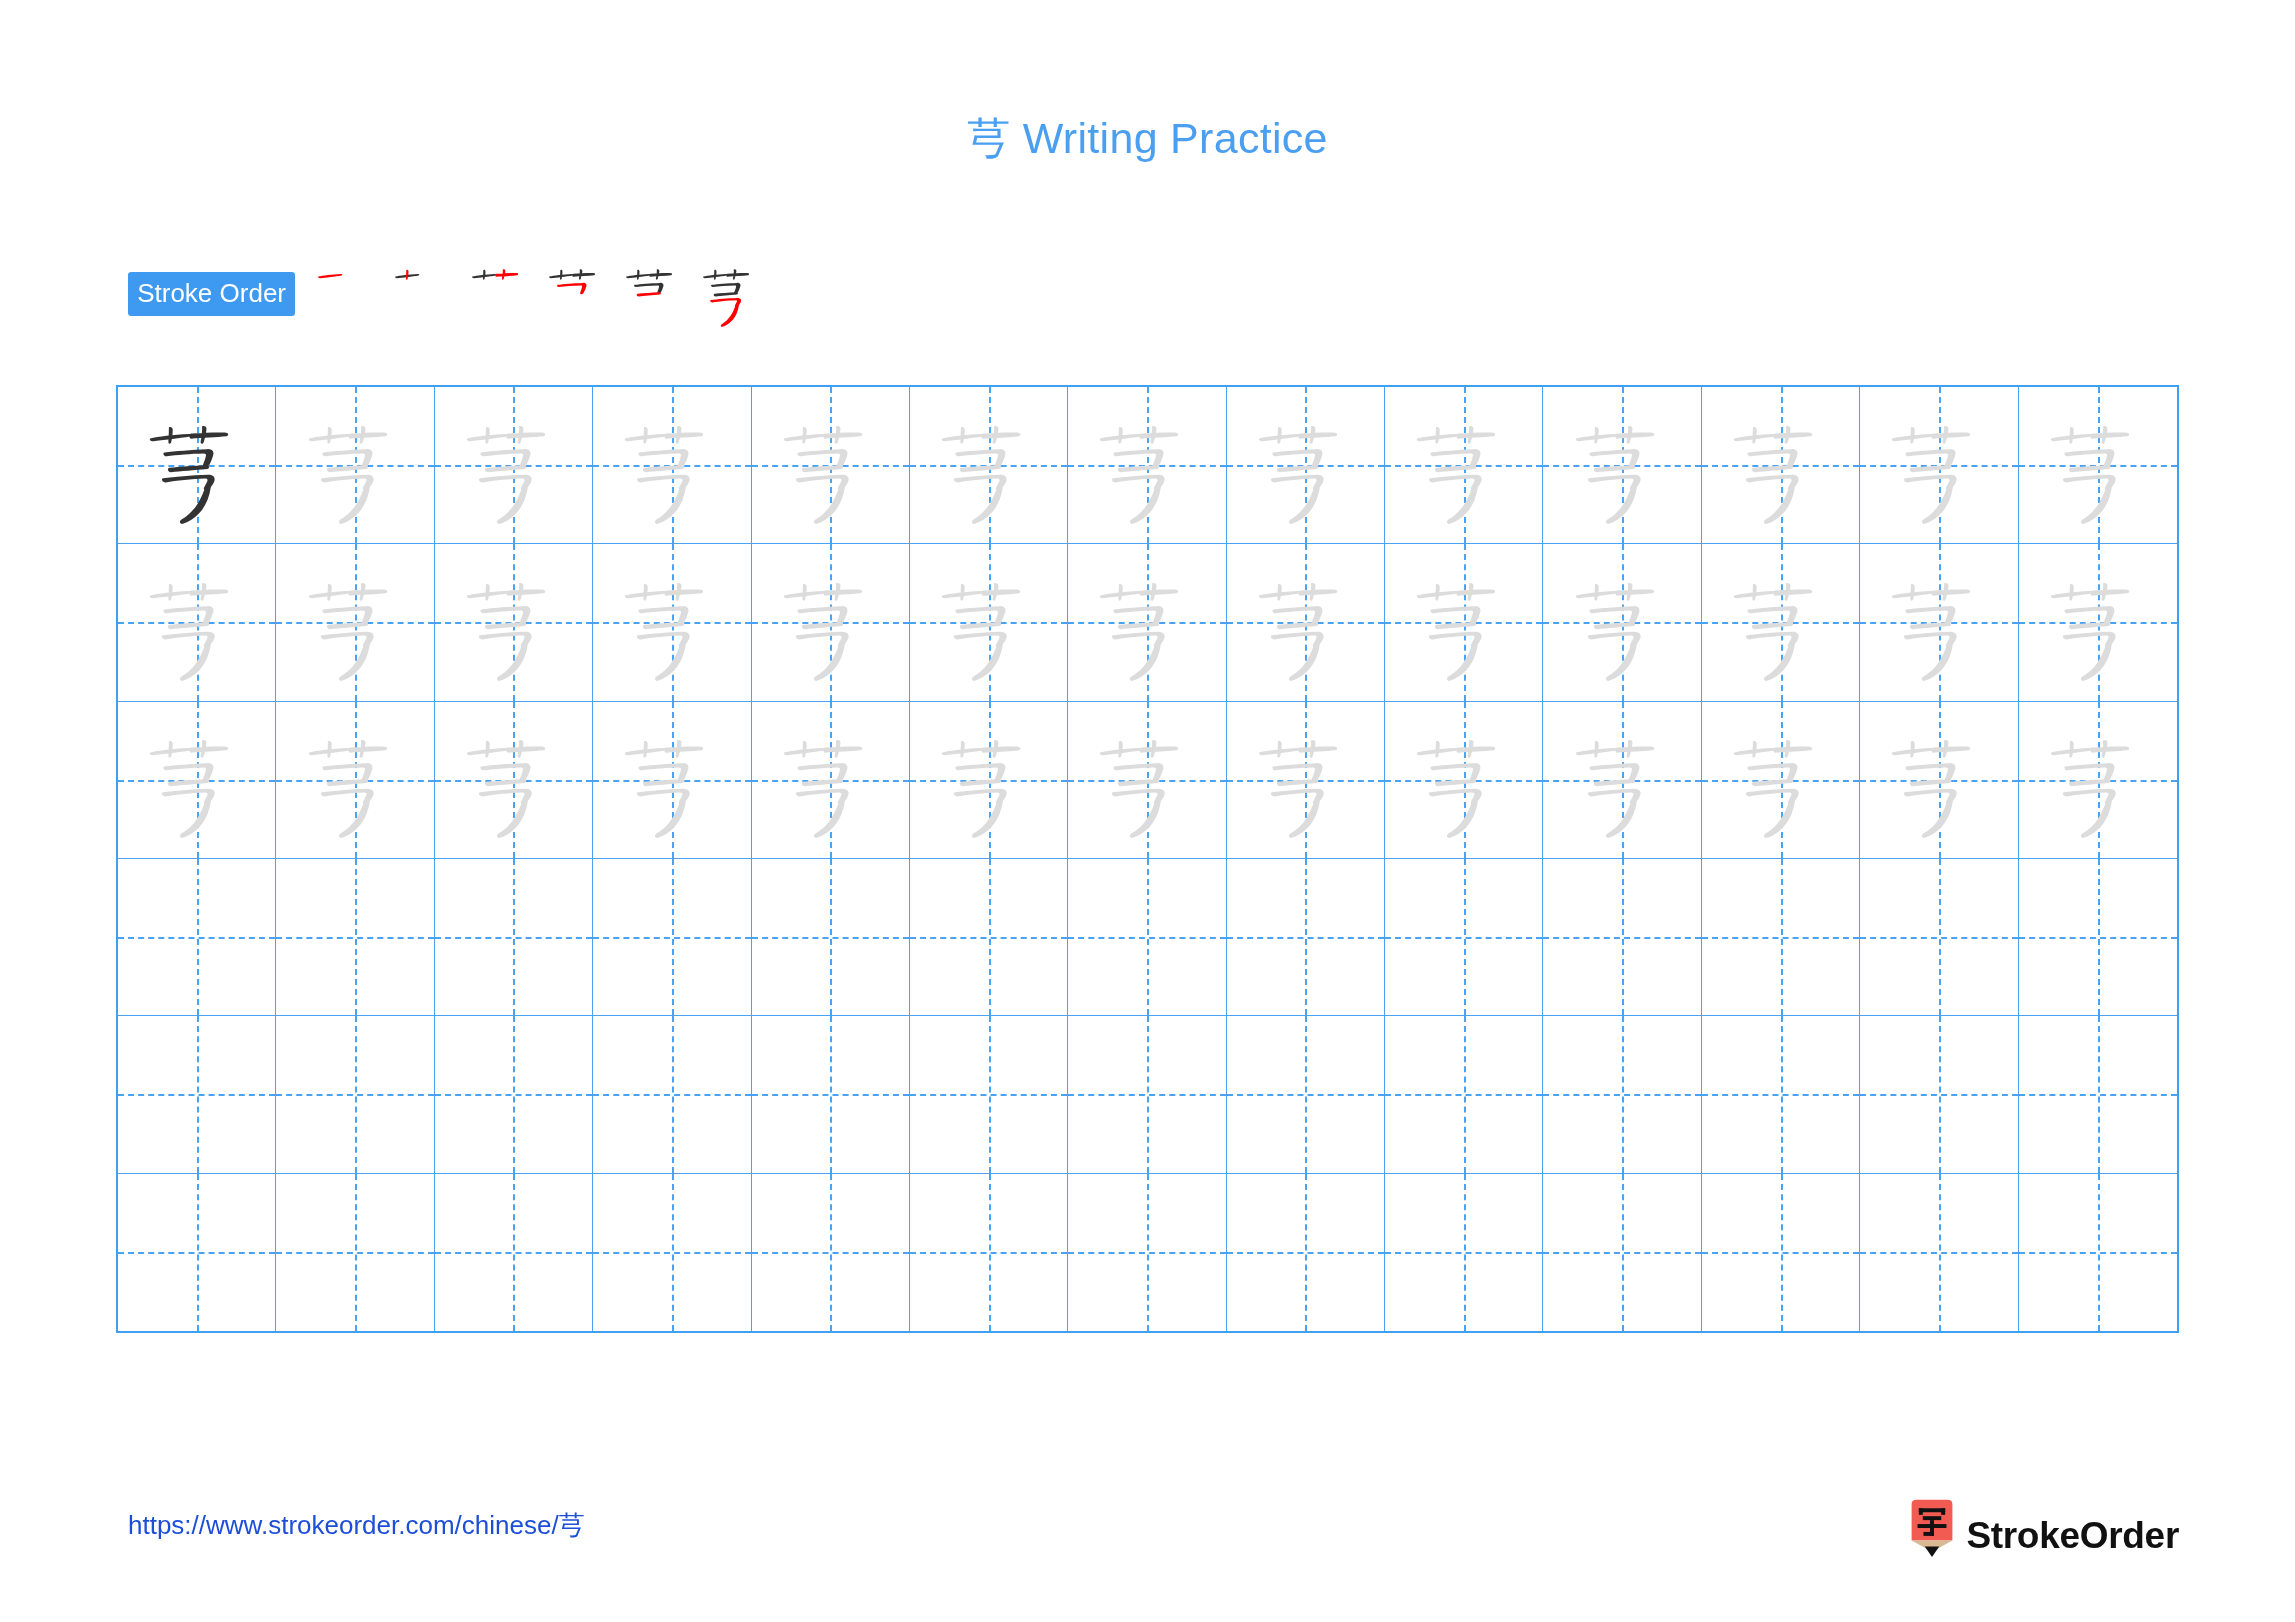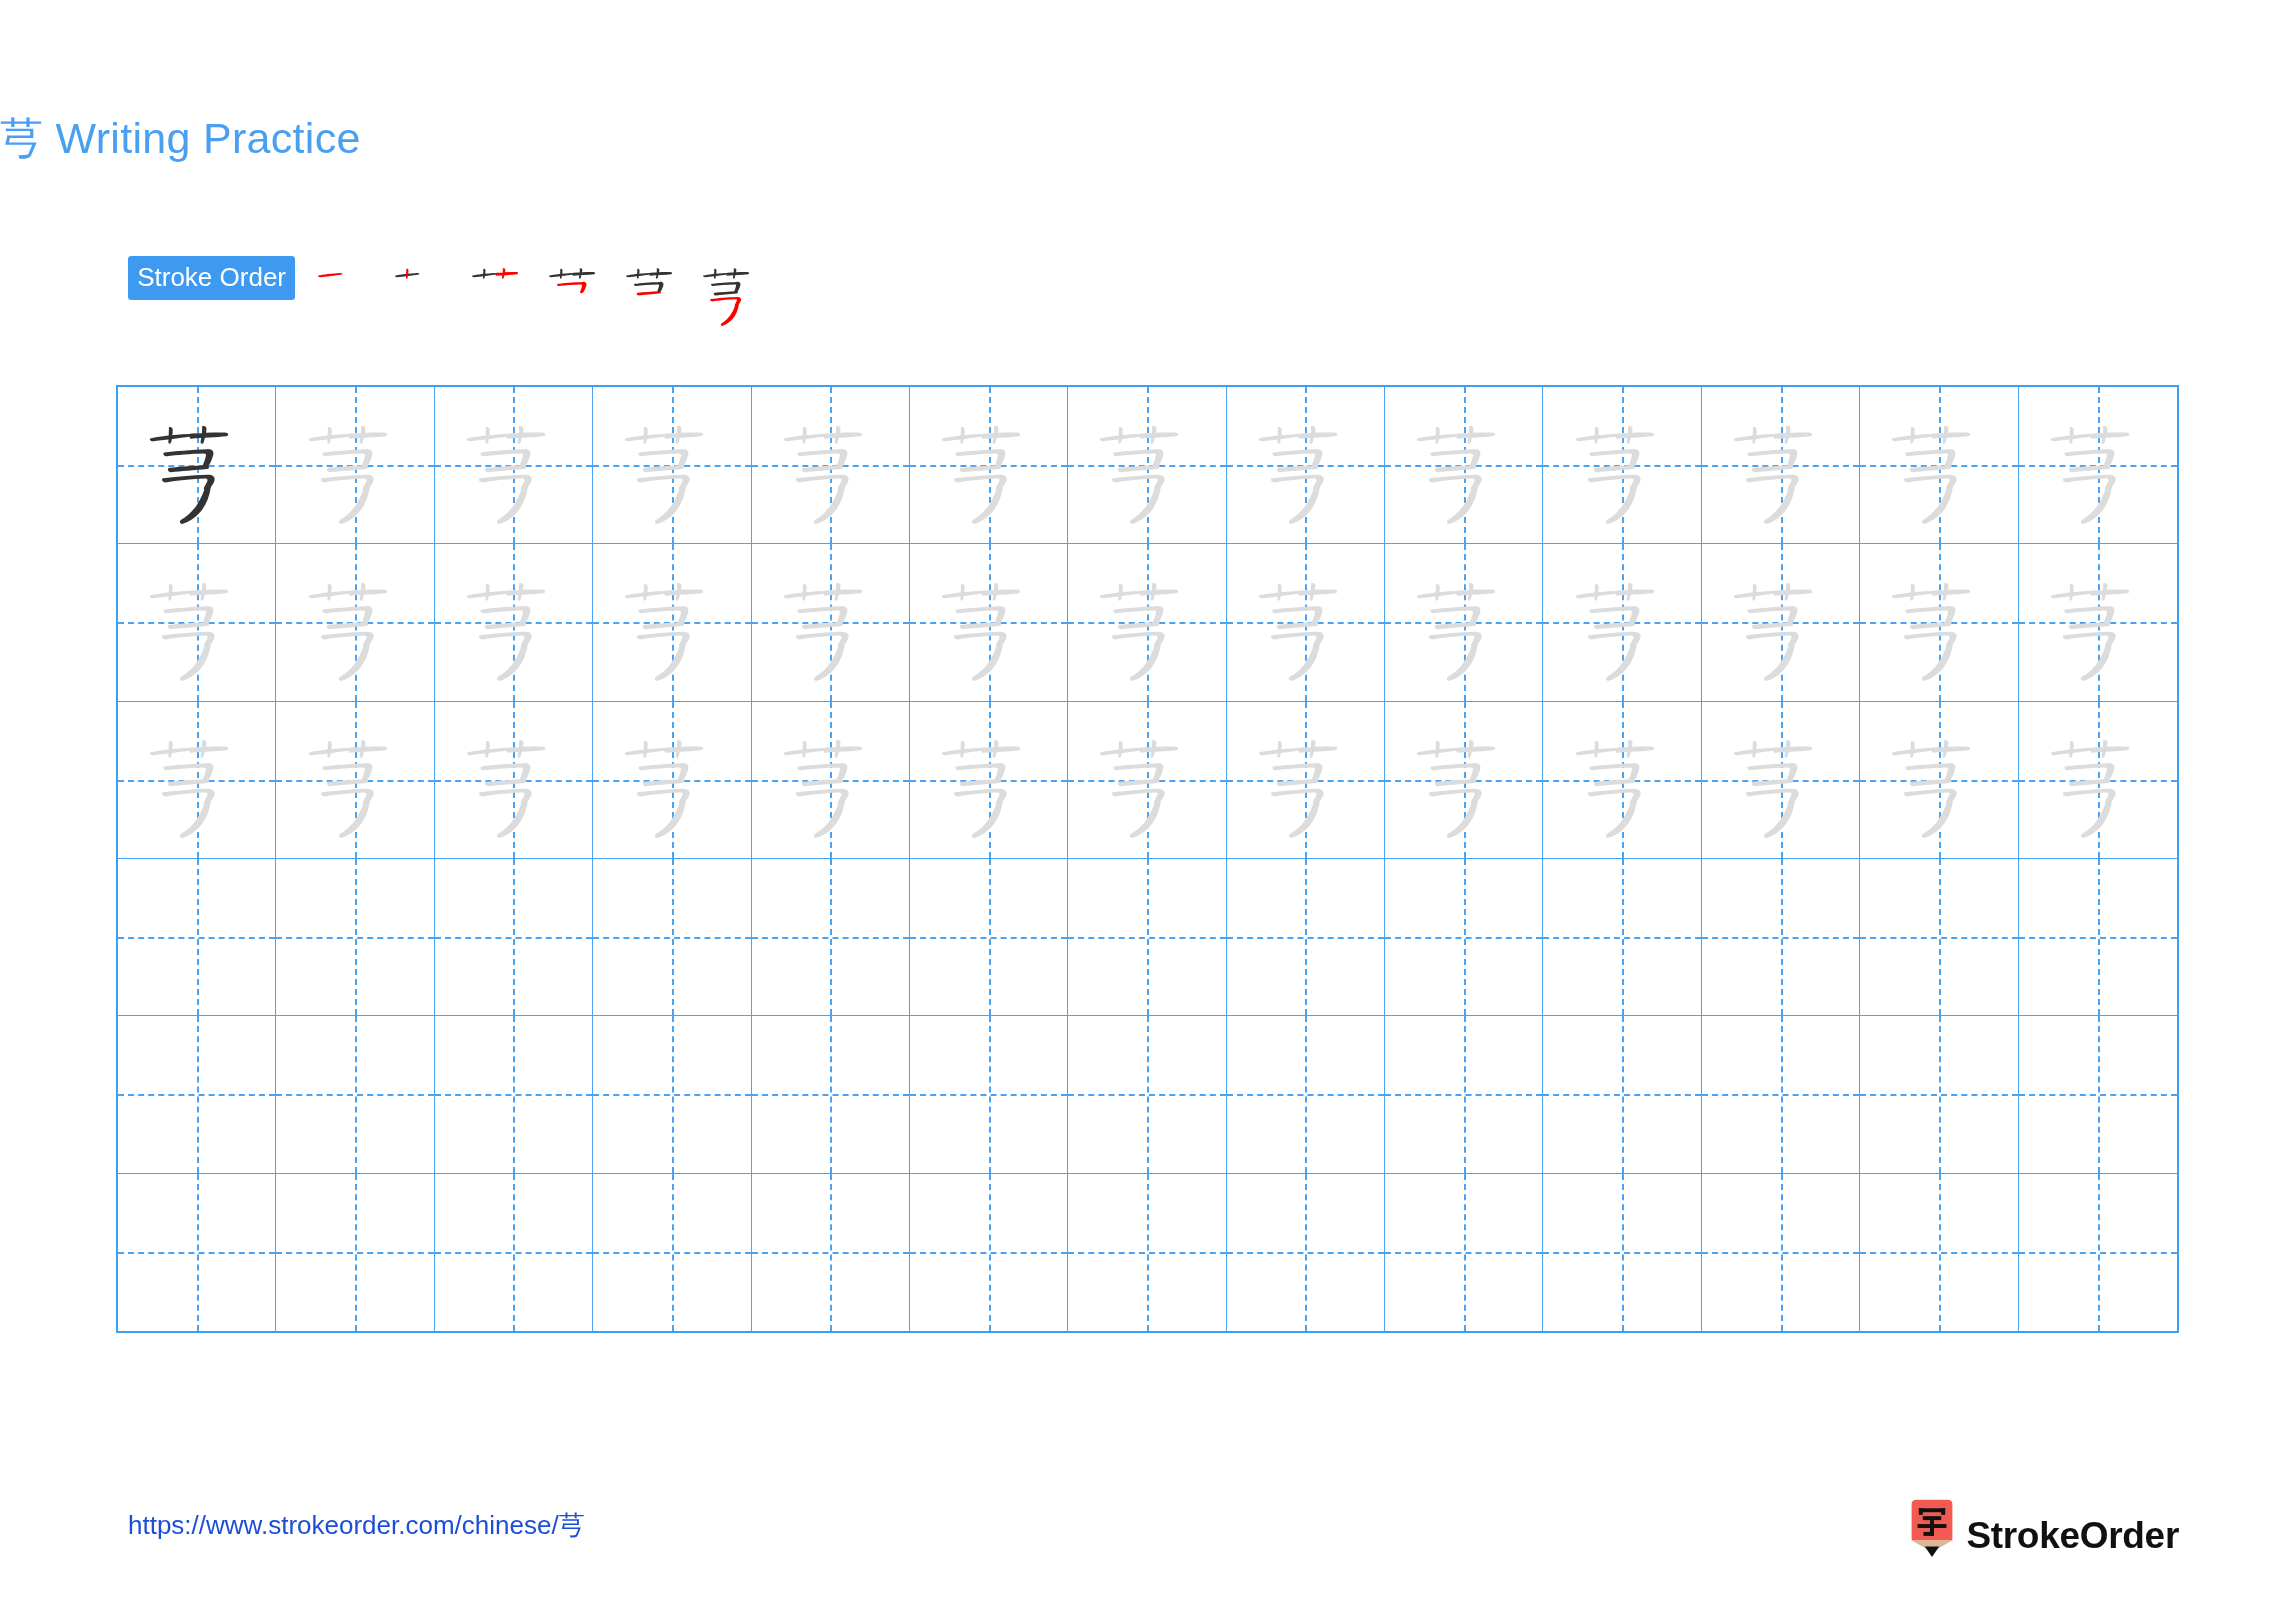--- a/index.html
+++ b/index.html
@@ -14,39 +14,39 @@
     font-family: "Liberation Sans", sans-serif;
     overflow: hidden;
   }
 
   
   #page-title {
     position: absolute;
     left: 0;
     top: 110px;
     width: 2295px;
-    text-align: left;
+    text-align: center;
     font-size: 43px;
     font-weight: 400;
     color: #4a9ff0;
     letter-spacing: 0.3px;
     white-space: nowrap;
   }
   #page-title .tc {
     font-family: "DejaVu Sans", sans-serif;
   }
 
   
   #stroke-order-row {
     position: absolute;
     left: 128px;
     top: 253px;
     height: 79px;
     display: flex;
-    align-items: flex-start;
+    align-items: center;
   }
   #stroke-order-badge {
     background: #3d9af0;
     color: #ffffff;
     font-size: 26px;
     line-height: 1;
     padding: 8.5px 9.2px 9.8px 9.2px;
     border-radius: 3.3px;
     white-space: nowrap;
     margin-top: 2.6px;

